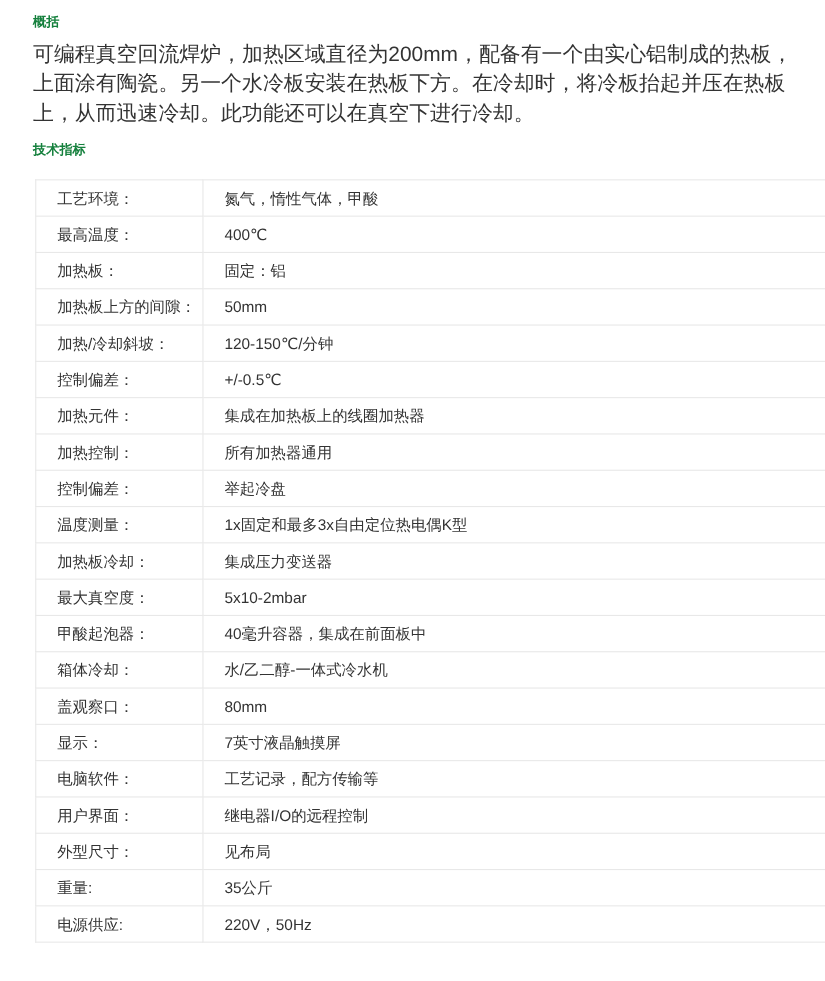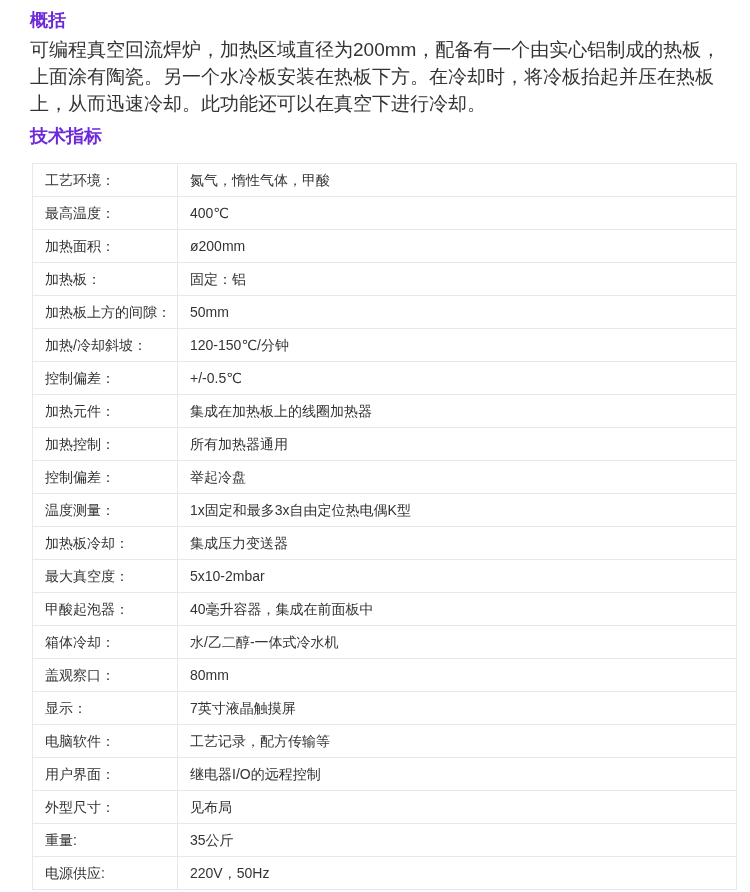--- a/index.html
+++ b/index.html
@@ -11,24 +11,24 @@
     width: 750px;
     height: 892px;
     overflow: hidden;
     font-family: "Liberation Sans", "DejaVu Sans", sans-serif;
   }
   .doc {
     padding: 11px 14px 0 30px;
     box-sizing: border-box;
   }
   .section-heading {
-    font-size: 18px;
+    font-size: 12px;
     line-height: 19px;
     font-weight: 700;
-    color: #6d28d9;
+    color: #15803d;
     margin: 0;
   }
   .overview-text {
     margin: 6px 0 0 0;
     font-size: 19px;
     line-height: 27px;
     color: #333333;
     width: 706px;
   }
   .specs-heading {
@@ -39,21 +39,21 @@
     table-layout: fixed;
     width: 702px;
     margin: 17px 0 0 2px;
     border: 1px solid #e8e8e8;
   }
   table.specs-table td {
     border: 1px solid #e8e8e8;
     font-size: 14px;
     line-height: 15px;
     color: #333333;
-    padding: 9px 12px 8px 12px;
+    padding: 9px 12px 8px 19px;
     vertical-align: middle;
     white-space: nowrap;
     overflow: hidden;
   }
   td.label-cell {
     width: 120px;
   }
   td.value-cell {
     width: 534px;
   }
@@ -71,24 +71,20 @@
 
   <table class="specs-table">
     <tbody>
         <tr>
           <td class="label-cell">工艺环境：</td>
           <td class="value-cell">氮气，惰性气体，甲酸</td>
         </tr>
         <tr>
           <td class="label-cell">最高温度：</td>
           <td class="value-cell">400℃</td>
-        </tr>
-        <tr>
-          <td class="label-cell">加热面积：</td>
-          <td class="value-cell">ø200mm</td>
         </tr>
         <tr>
           <td class="label-cell">加热板：</td>
           <td class="value-cell">固定：铝</td>
         </tr>
         <tr>
           <td class="label-cell">加热板上方的间隙：</td>
           <td class="value-cell">50mm</td>
         </tr>
         <tr>

